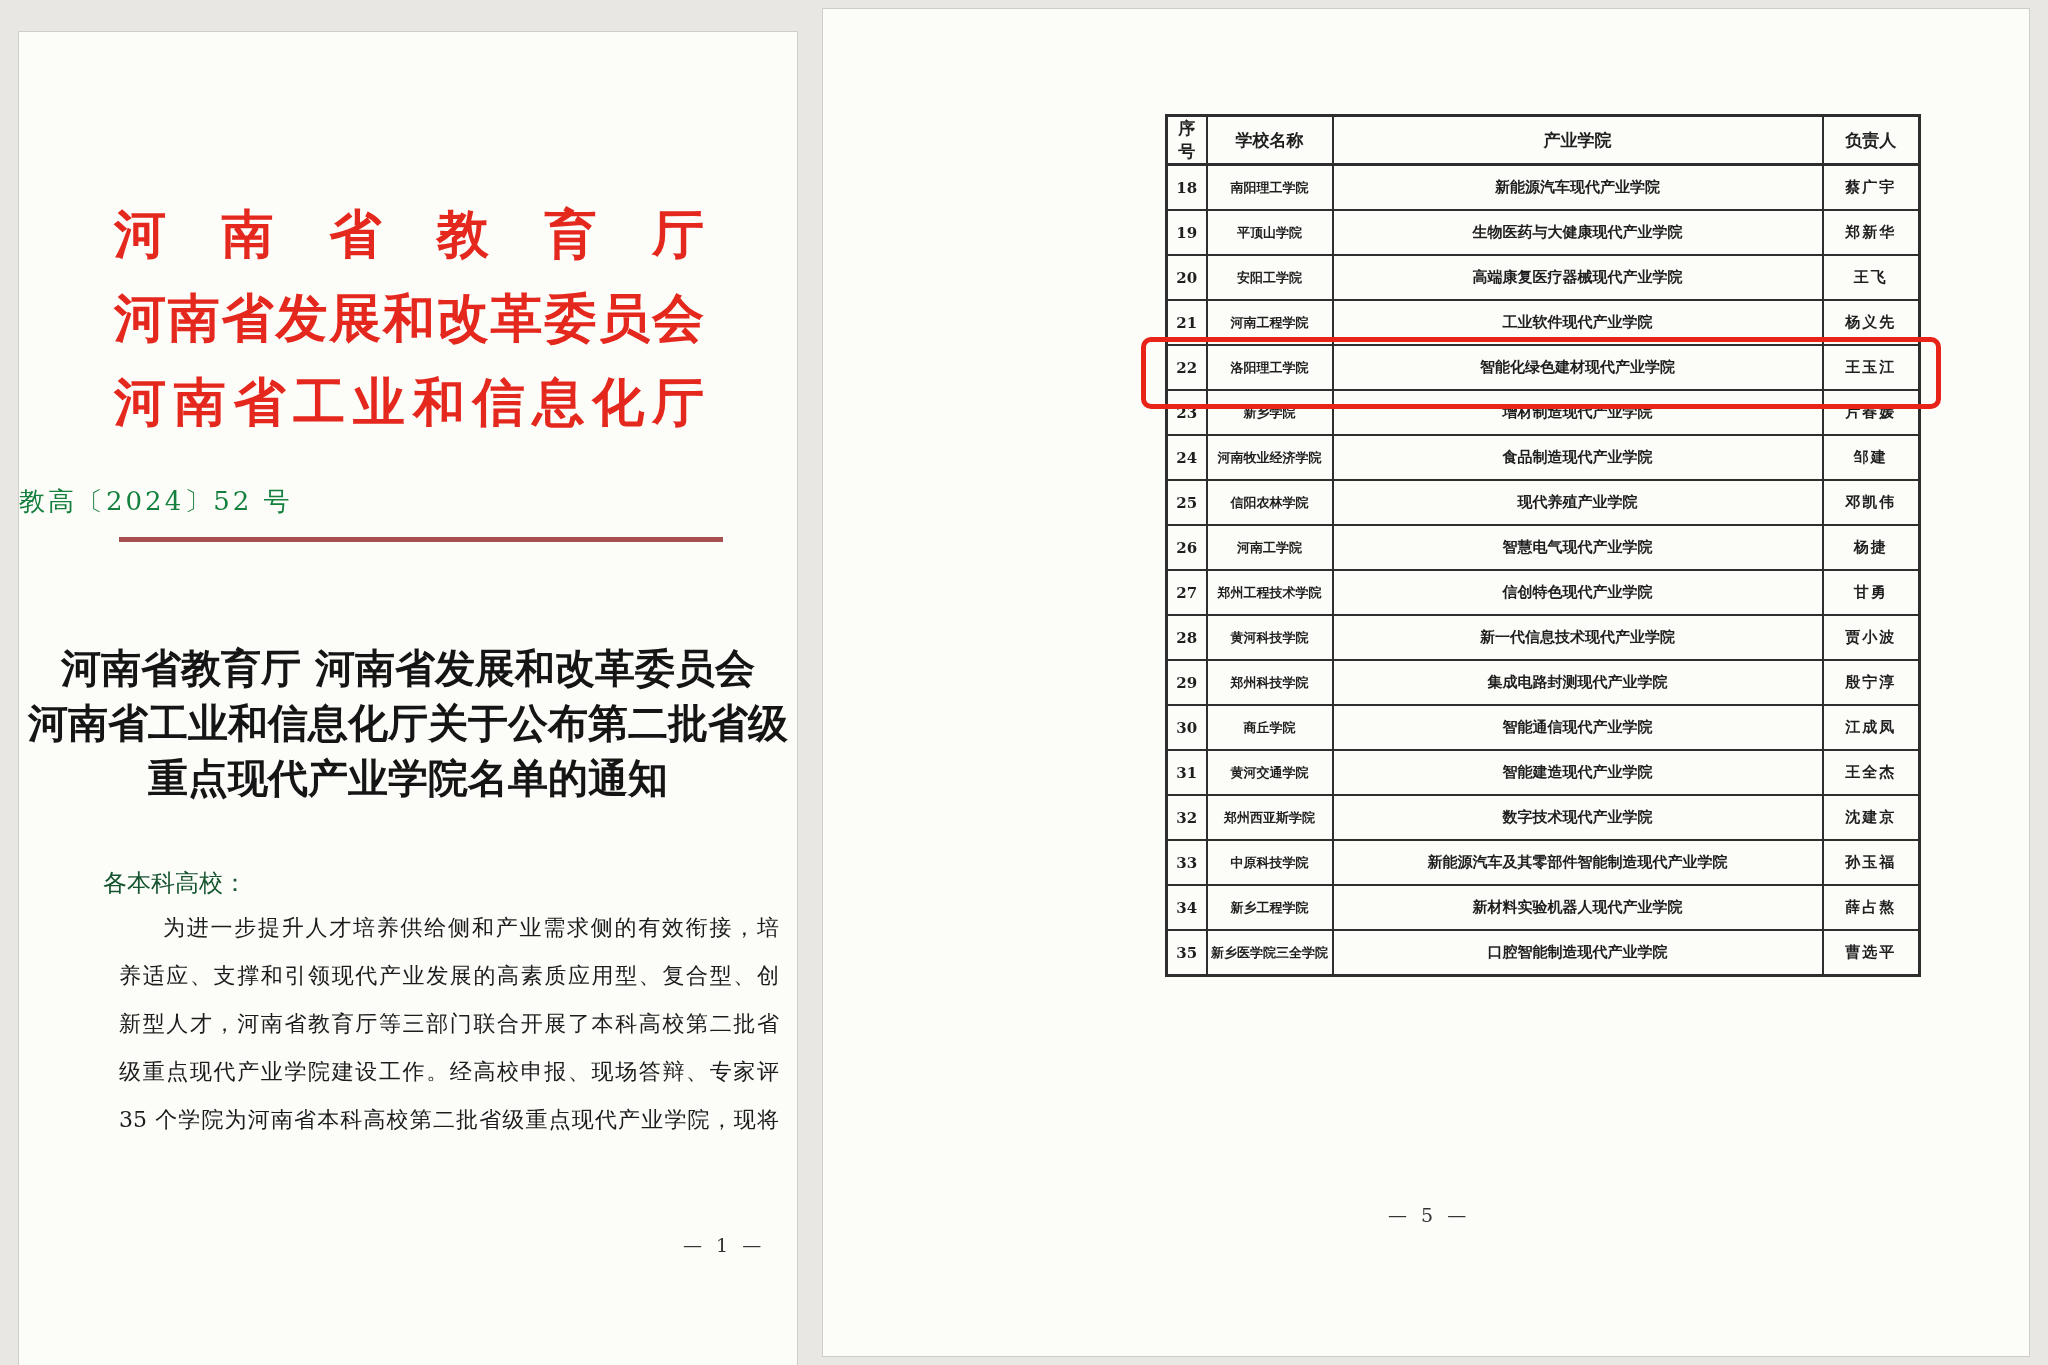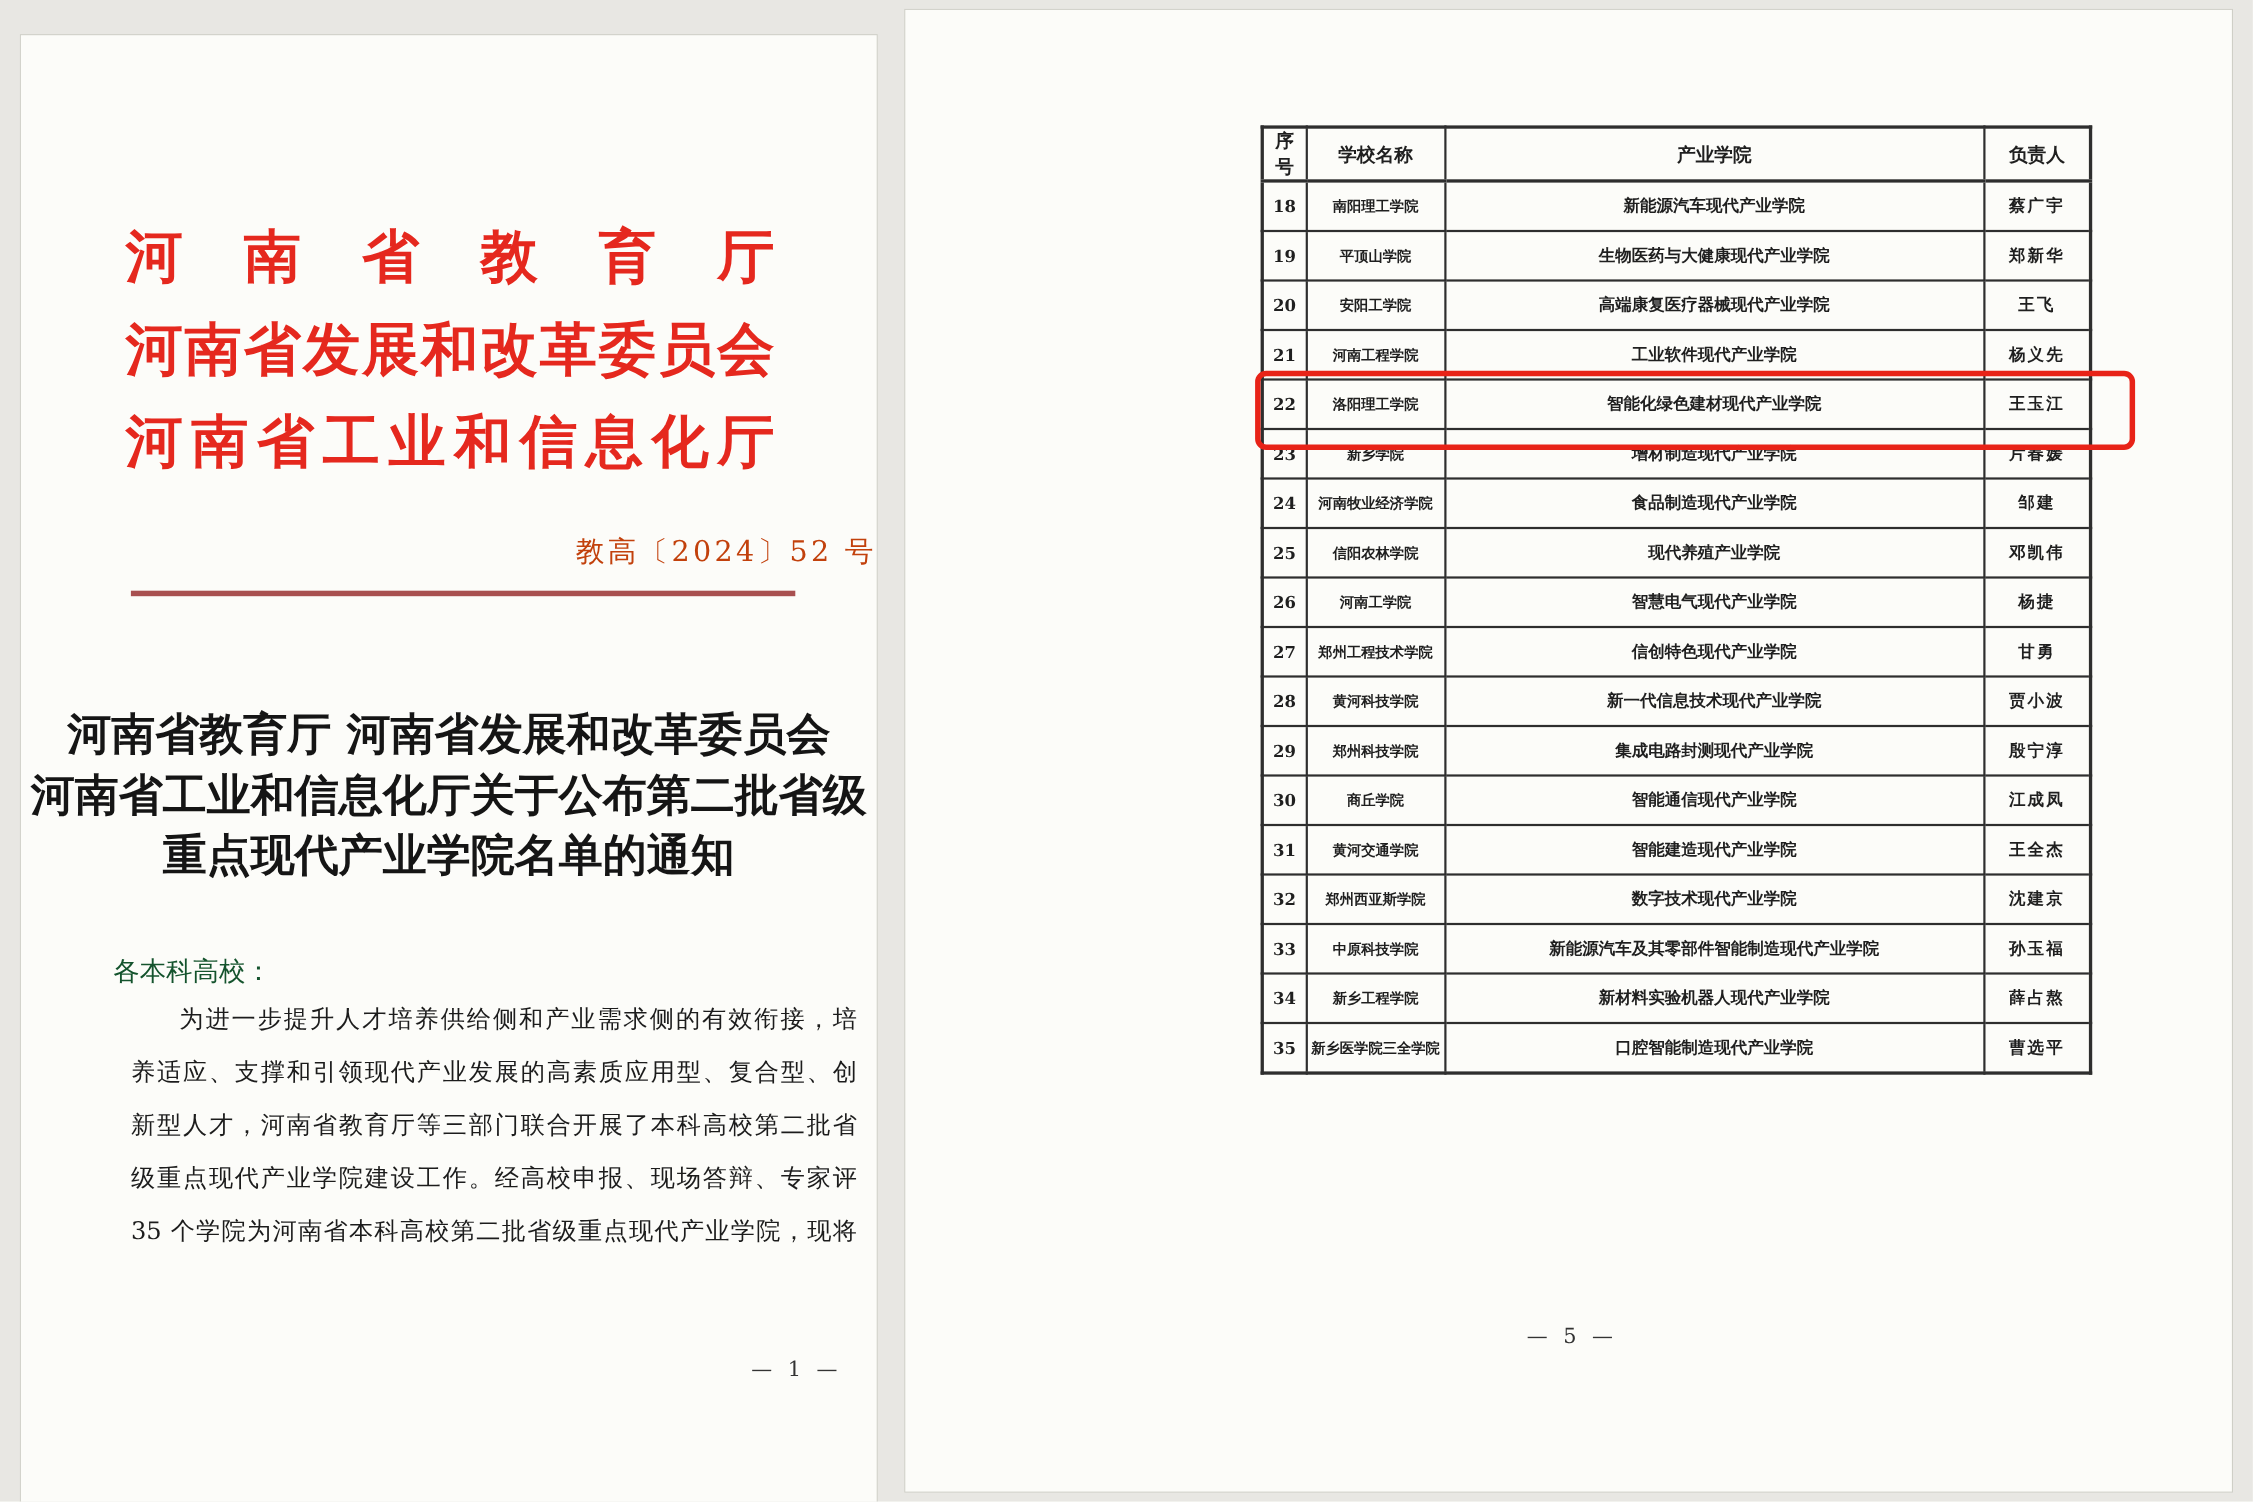--- a/index.html
+++ b/index.html
@@ -22,21 +22,21 @@
     position:absolute;top:160px;left:95px;width:590px;
     color:var(--header-red,#e5281e);
     font-weight:700;font-size:52px;line-height:84px;
   }
   .red-header .jline{
     text-align:justify;text-align-last:justify;
     text-justify:inter-character;
   }
   .doc-number{
     position:absolute;top:452px;left:0;width:100%;
-    text-align:right;font-size:26px;letter-spacing:3px;color:#c2410c;
+    text-align:left;font-size:26px;letter-spacing:3px;color:#15803d;
   }
   .red-rule{
     position:absolute;top:505px;left:100px;width:604px;height:5px;
     background:var(--rule-red,#a85050);
   }
   .doc-title{
     position:absolute;top:608px;left:0;width:100%;
     text-align:center;font-weight:700;font-size:40px;line-height:55px;color:#151515;
   }
   .salutation{
@@ -52,21 +52,21 @@
     text-justify:inter-character;
   }
   .body-text .indent{padding-left:44px;}
   .page-num{
     position:absolute;font-size:19px;letter-spacing:4px;color:#333;white-space:nowrap;
   }
   .page-num.left{top:1202px;left:664px;}
   .page-num.right{top:1195px;left:565px;}
 
   
-  .table-wrap{position:absolute;top:105px;left:323px;width:753px;}
+  .table-wrap{position:absolute;top:105px;left:342px;width:753px;}
   table.college-table{
     border-collapse:collapse;table-layout:fixed;width:753px;
     font-family:"DejaVu Sans","Liberation Sans",sans-serif;
     color:#1f1f1f;
   }
   table.college-table,
   table.college-table th,
   table.college-table td{border:2px solid #2e2e2e;}
   table.college-table{border-width:3px;}
   table.college-table th{

